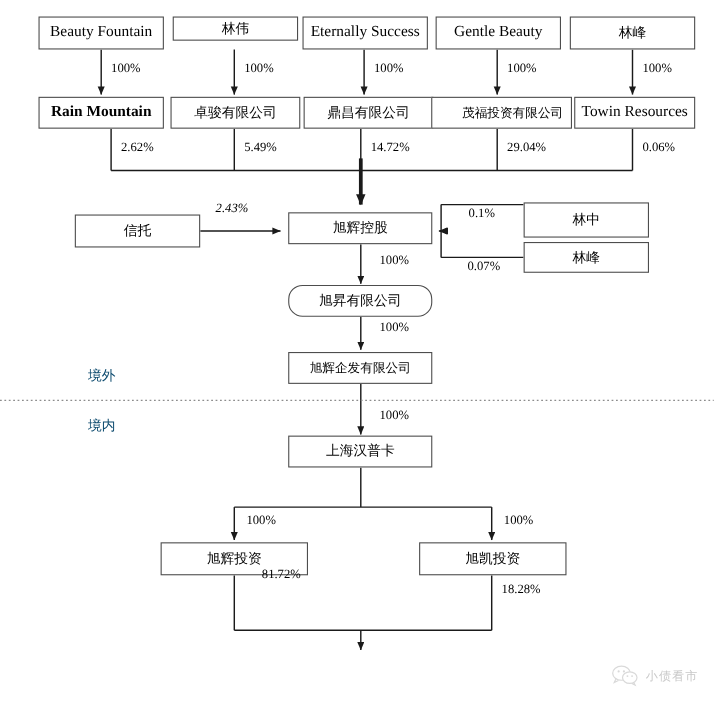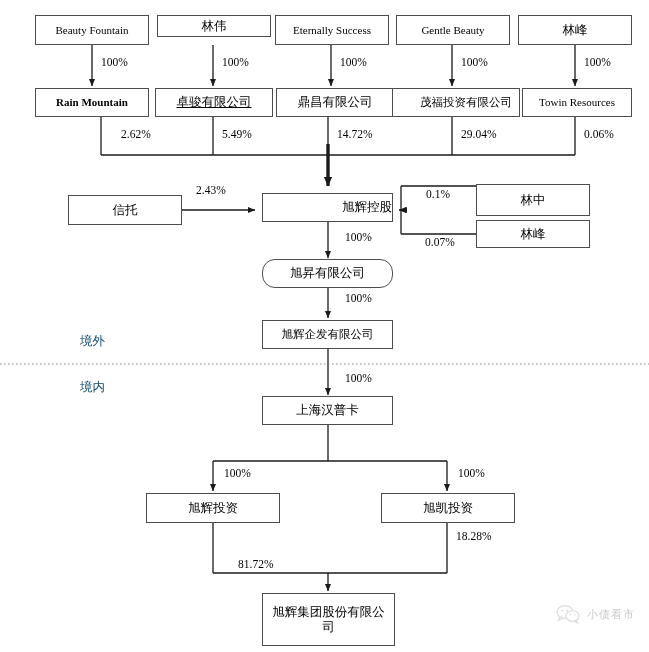--- a/index.html
+++ b/index.html
@@ -33,21 +33,21 @@
     display: flex;
     align-items: center;
     justify-content: center;
     text-align: center;
     line-height: 1.18;
     color: #000000;
     z-index: 3;
   }
   .node.latin {
     font-family: "Liberation Serif", "DejaVu Serif", serif;
-    font-size: 11px;
+    font-size: 14px;
     text-align: center;
   }
   .node.cjk {
     font-family: "DejaVu Sans", "Liberation Sans", sans-serif;
     font-size: 12.5px;
   }
   .edge-label {
     position: absolute;
     font-family: "Liberation Serif", "DejaVu Serif", serif;
     font-size: 11.5px;
@@ -163,45 +163,45 @@
 
   <div class="edge-label" style="left:101px; top:56px;">100%</div>
   <div class="edge-label" style="left:222px; top:56px;">100%</div>
   <div class="edge-label" style="left:340px; top:56px;">100%</div>
   <div class="edge-label" style="left:461px; top:56px;">100%</div>
   <div class="edge-label" style="left:584px; top:56px;">100%</div>
 
   <div class="node latin" style="left:35px; top:88px; width:114px; height:29px;font-weight:bold;">
     <span>Rain Mountain</span>
   </div>
-  <div class="node cjk" style="left:155px; top:88px; width:118px; height:29px;text-decoration:underline;">
+  <div class="node cjk" style="left:155px; top:88px; width:118px; height:29px;">
     <span>卓骏有限公司</span>
   </div>
   <div class="node cjk" style="left:276px; top:88px; width:118px; height:29px;">
     <span>鼎昌有限公司</span>
   </div>
   <div class="node cjk" style="left:392px; top:88px; width:128px; height:29px; font-size:11.5px;padding-left:20px;">
     <span>茂福投资有限公司</span>
   </div>
   <div class="node latin" style="left:522px; top:88px; width:110px; height:29px;">
     <span>Towin Resources</span>
   </div>
 
-  <div class="edge-label" style="left:110px; top:128px;margin-left:11px;">2.62%</div>
+  <div class="edge-label" style="left:110px; top:128px;">2.62%</div>
   <div class="edge-label" style="left:222px; top:128px;">5.49%</div>
   <div class="edge-label" style="left:337px; top:128px;">14.72%</div>
   <div class="edge-label" style="left:461px; top:128px;">29.04%</div>
   <div class="edge-label" style="left:584px; top:128px;">0.06%</div>
 
   <div class="node cjk" style="left:68px; top:195px; width:114px; height:30px;">
     <span>信托</span>
   </div>
-  <div class="edge-label" style="left:196px; top:184px;">2.43%</div>
-
-  <div class="node cjk" style="left:262px; top:193px; width:131px; height:29px;justify-content:flex-end;">
+  <div class="edge-label" style="left:196px; top:184px;font-style:italic;">2.43%</div>
+
+  <div class="node cjk" style="left:262px; top:193px; width:131px; height:29px;">
     <span>旭辉控股</span>
   </div>
 
   <div class="node cjk" style="left:476px; top:184px; width:114px; height:32px;">
     <span>林中</span>
   </div>
   <div class="node cjk" style="left:476px; top:220px; width:114px; height:28px;">
     <span>林峰</span>
   </div>
   <div class="edge-label" style="left:426px; top:188px;">0.1%</div>
@@ -228,26 +228,23 @@
   <div class="edge-label" style="left:224px; top:467px;">100%</div>
   <div class="edge-label" style="left:458px; top:467px;">100%</div>
 
   <div class="node cjk" style="left:146px; top:493px; width:134px; height:30px;">
     <span>旭辉投资</span>
   </div>
   <div class="node cjk" style="left:381px; top:493px; width:134px; height:30px;">
     <span>旭凯投资</span>
   </div>
 
-  <div class="edge-label" style="left:222px; top:558px;padding-left:16px;">81.72%</div>
+  <div class="edge-label" style="left:222px; top:516px;padding-left:16px;">81.72%</div>
   <div class="edge-label" style="left:456px; top:530px;">18.28%</div>
 
-  <div class="node cjk" style="left:262px; top:593px; width:133px; height:53px; padding:0 8px; font-size:12.5px;">
-    <span>旭辉集团股份有限公司</span>
-  </div>
 
   <div id="watermark">
     <svg width="26" height="20" viewBox="0 0 26 20">
       <ellipse cx="10" cy="8" rx="8" ry="6.4" fill="none" stroke="#cfcfcf" stroke-width="1.1"></ellipse>
       <path d="M5,13 L3.4,16.4 L7.2,14.6" fill="none" stroke="#cfcfcf" stroke-width="1.1"></path>
       <ellipse cx="17.5" cy="12" rx="6.6" ry="5.3" fill="#ffffff" stroke="#cfcfcf" stroke-width="1.1"></ellipse>
       <path d="M21,16.2 L22.4,18.8 L19.4,17.4" fill="none" stroke="#cfcfcf" stroke-width="1.1"></path>
       <circle cx="7.4" cy="6.4" r="1" fill="#cfcfcf"></circle>
       <circle cx="12.2" cy="6.4" r="1" fill="#cfcfcf"></circle>
       <circle cx="15.4" cy="10.6" r="0.85" fill="#cfcfcf"></circle>

